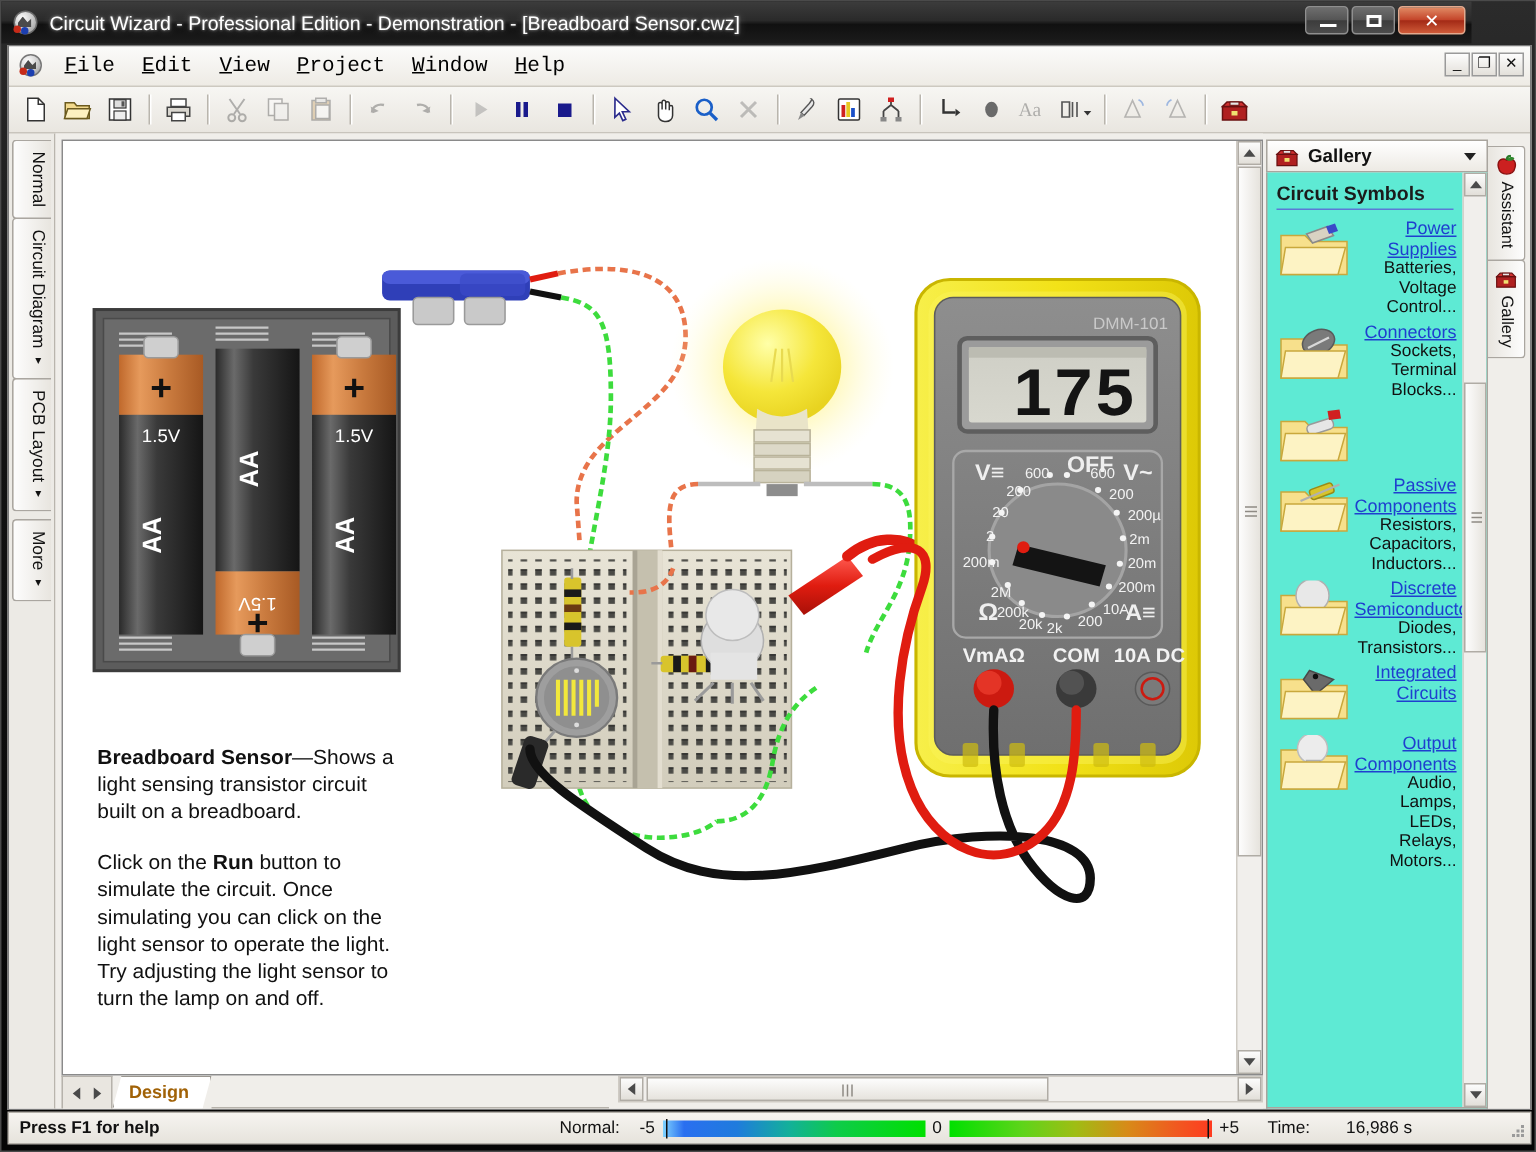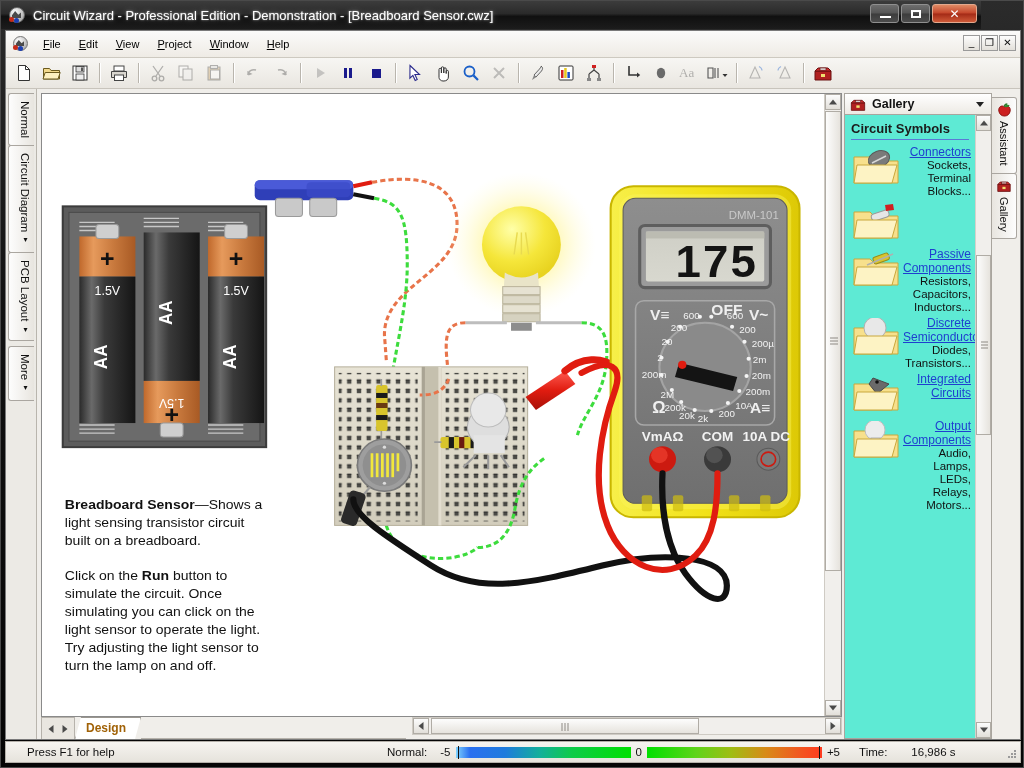--- a/index.html
+++ b/index.html
@@ -77,22 +77,22 @@
   .menu-ico .ball{
     position:absolute;left:1px;top:1px;width:15px;height:15px;border-radius:50%;
     background:radial-gradient(circle at 35% 30%, #ffffff 0%, #d6d6d6 45%, #909090 100%);
     border:1px solid #777;box-sizing:border-box;
   }
   .menu-ico .sw{position:absolute;left:4px;top:5px;width:8px;height:6px;background:#4a4a4a;
     clip-path:polygon(0 60%,35% 0,70% 55%,100% 20%,100% 100%,0 100%);}
   .menu-ico .dot-r{position:absolute;left:1px;top:10px;width:5px;height:5px;border-radius:50%;background:#c62a18;}
   .menu-ico .dot-b{position:absolute;left:6px;top:11px;width:5px;height:5px;border-radius:50%;background:#1c3fb0;}
   .menu-item{
-    padding:3px 9px;font-size:11px;color:#000;cursor:default;line-height:1;
-    font-family:Liberation Sans, sans-serif;
+    padding:3px 9px;font-size:14px;color:#000;cursor:default;line-height:1;
+    font-family:Liberation Mono, monospace;
   }
   .menu-item u{text-decoration:underline;}
   .mdi-btns{position:absolute;right:4px;top:4px;display:flex;gap:1px;}
   .mdibtn{
     width:17px;height:16px;border:1px solid #9a9a9a;background:linear-gradient(180deg,#fdfdfd,#e3e0da);
     position:relative;box-sizing:border-box;
   }
   .mdibtn .g{position:absolute;left:0;right:0;top:50%;transform:translateY(-50%);
     text-align:center;font-size:10px;color:#111;line-height:1;font-family:"Liberation Sans",sans-serif;}
 
@@ -235,21 +235,21 @@
   .rtab .ic{margin-bottom:4px;flex:0 0 auto;}
 
   
   .statusbar{
     position:absolute;left:4px;top:740px;width:1016px;height:22px;
     background:linear-gradient(180deg,#f6f4f0,#e6e3dc);
     border:1px solid #b4b0a9;box-sizing:border-box;
     display:flex;align-items:center;font-size:11.5px;color:#111;
     font-family:"Liberation Sans",sans-serif;
   }
-  .sb-help{padding-left:21px;width:360px;flex:0 0 auto;}
+  .sb-help{padding-left:7px;width:360px;flex:0 0 auto;font-weight:bold;}
   .sb-lbl{margin-right:8px;}
   .sb-num{margin:0 5px;}
   .vbar{width:175px;height:11px;position:relative;flex:0 0 auto;}
   .vbar .tick{position:absolute;top:-1px;width:1px;height:13px;background:#111;}
   .sb-time{margin-left:14px;}
   .sb-grip{position:absolute;right:3px;bottom:2px;width:12px;height:12px;}
 
   
   .nosel{user-select:none;}
 </style>
@@ -848,20 +848,34 @@
               <rect x="8" y="10" width="4" height="3" fill="#f0e070"></rect>
             </svg>
             <div class="lbl">Gallery</div>
             <div class="chev"></div>
           </div>
           <div class="gal-body">
             <div class="gal-list">
               <div class="gal-title">Circuit Symbols</div>
               <div class="gal-rule"></div>
 
+              <div class="gal-item">
+                <div class="gal-ico">
+                  <svg width="50" height="40" viewBox="0 0 50 40">
+                    <path d="M3 10h16l4 4h24v22H3z" fill="#f7e08c" stroke="#c9a83c"></path>
+                    <path d="M20 9l14-5 4 6-14 5z" fill="#d9d2c2" stroke="#8a8a8a"></path>
+                    <path d="M33 4l6-2 2 5-6 2z" fill="#3a4ac8"></path>
+                    <path d="M6 18h40l-5 18H3z" fill="#fdf3c4" stroke="#c9a83c"></path>
+                  </svg>
+                </div>
+                <div class="gal-txt">
+                  <span class="gal-link">Power Supplies</span>
+                  <div class="gal-desc">Batteries, Voltage Control...</div>
+                </div>
+              </div>
 
               <div class="gal-item">
                 <div class="gal-ico">
                   <svg width="50" height="40" viewBox="0 0 50 40">
                     <path d="M3 10h16l4 4h24v22H3z" fill="#f7e08c" stroke="#c9a83c"></path>
                     <ellipse cx="28" cy="12" rx="11" ry="8" transform="rotate(-20 28 12)" fill="#7a7a7a" stroke="#5a5a5a"></ellipse>
                     <path d="M21 16l14-7" stroke="#d8d8d8" stroke-width="1.4"></path>
                     <path d="M6 18h40l-5 18H3z" fill="#fdf3c4" stroke="#c9a83c"></path>
                   </svg>
                 </div>

